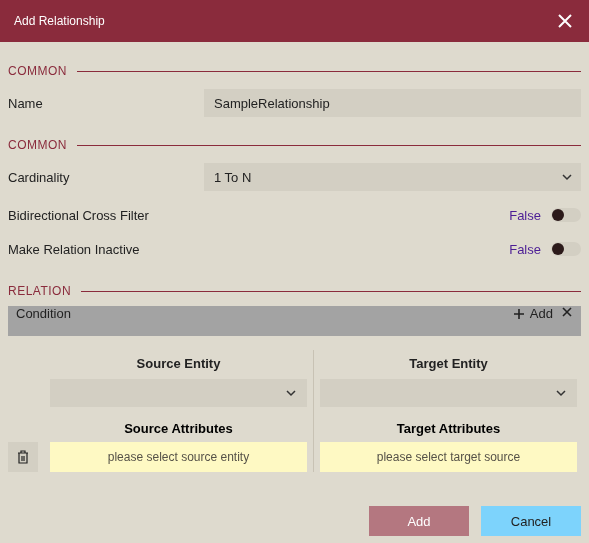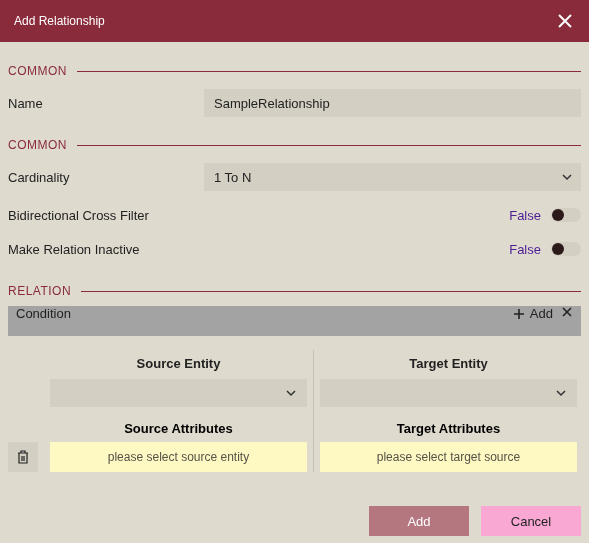--- a/index.html
+++ b/index.html
@@ -142,21 +142,21 @@
     display: flex; justify-content: flex-end; align-items: center;
     padding: 0 8px; gap: 12px;
     border-top: 0;
   }
   .btn {
     width: 100px; height: 30px;
     border: none; cursor: pointer;
     font-size: 13px;
   }
   .btn-primary { background: #b47780; color: #fff; }
-  .btn-secondary { background: #f9a8d4; color: #222; text-align: center; }
+  .btn-secondary { background: #7dd3fc; color: #222; text-align: center; }
 </style>
 </head>
 <body>
 
 <div class="titlebar">
   <span class="title">Add Relationship</span>
   <span class="close">
     <svg width="16" height="16" viewBox="0 0 16 16" fill="none">
         <path d="M2 2 L14 14 M14 2 L2 14" stroke-width="2"></path>
       </svg>

